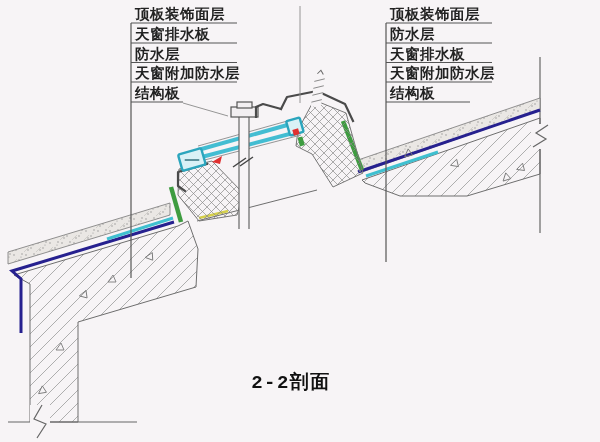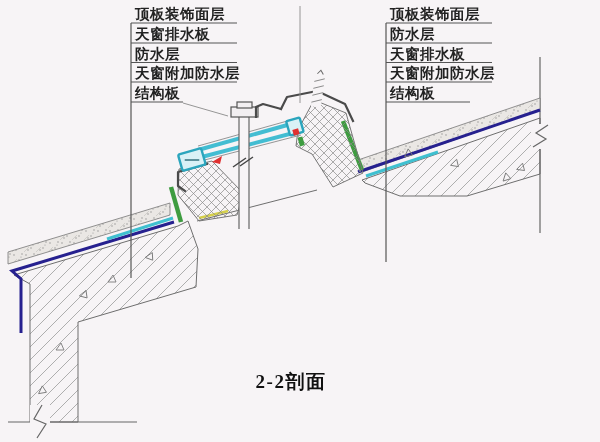--- a/index.html
+++ b/index.html
@@ -1,16 +1,16 @@
 <!DOCTYPE html>
 <html style="--background: #f7f4f6; --line: #6e6e6e; --waterproof-layer: #26208f; --drainage-board: #3fc0d0; --glass: #43bdd2; --additional-waterproof: #3e9c40; --sealant: #d4cf4a; --gasket: #e03030;"><head>
 <meta charset="utf-8">
 <style>
   html,body{margin:0;padding:0;background:#fff;}
-  #stage{width:600px;height:442px;position:relative;font-family:Liberation Serif, serif;}
+  #stage{width:600px;height:442px;position:relative;font-family:Liberation Mono, monospace;}
   svg{display:block;}
   .ln{stroke:#6e6e6e;stroke-width:1;fill:none;}
   .lnthin{stroke:#8a8a8a;stroke-width:0.9;fill:none;}
   .edge{stroke:#666;stroke-width:1.2;fill:none;}
   .flash{stroke:#4a4a4a;stroke-width:2.2;fill:none;stroke-linejoin:round;stroke-linecap:square;}
   .navy{stroke:var(--waterproof-layer,#26208f);stroke-width:3;fill:none;}
   .teal{stroke:var(--drainage-board,#3fc0d0);stroke-width:3;fill:none;}
   .green{stroke:var(--additional-waterproof,#3e9c40);stroke-width:4.5;fill:none;}
   .yellow{stroke:var(--sealant,#d4cf4a);stroke-width:2.5;fill:none;}
   .glass{stroke:var(--glass,#43bdd2);stroke-width:4;fill:none;}

